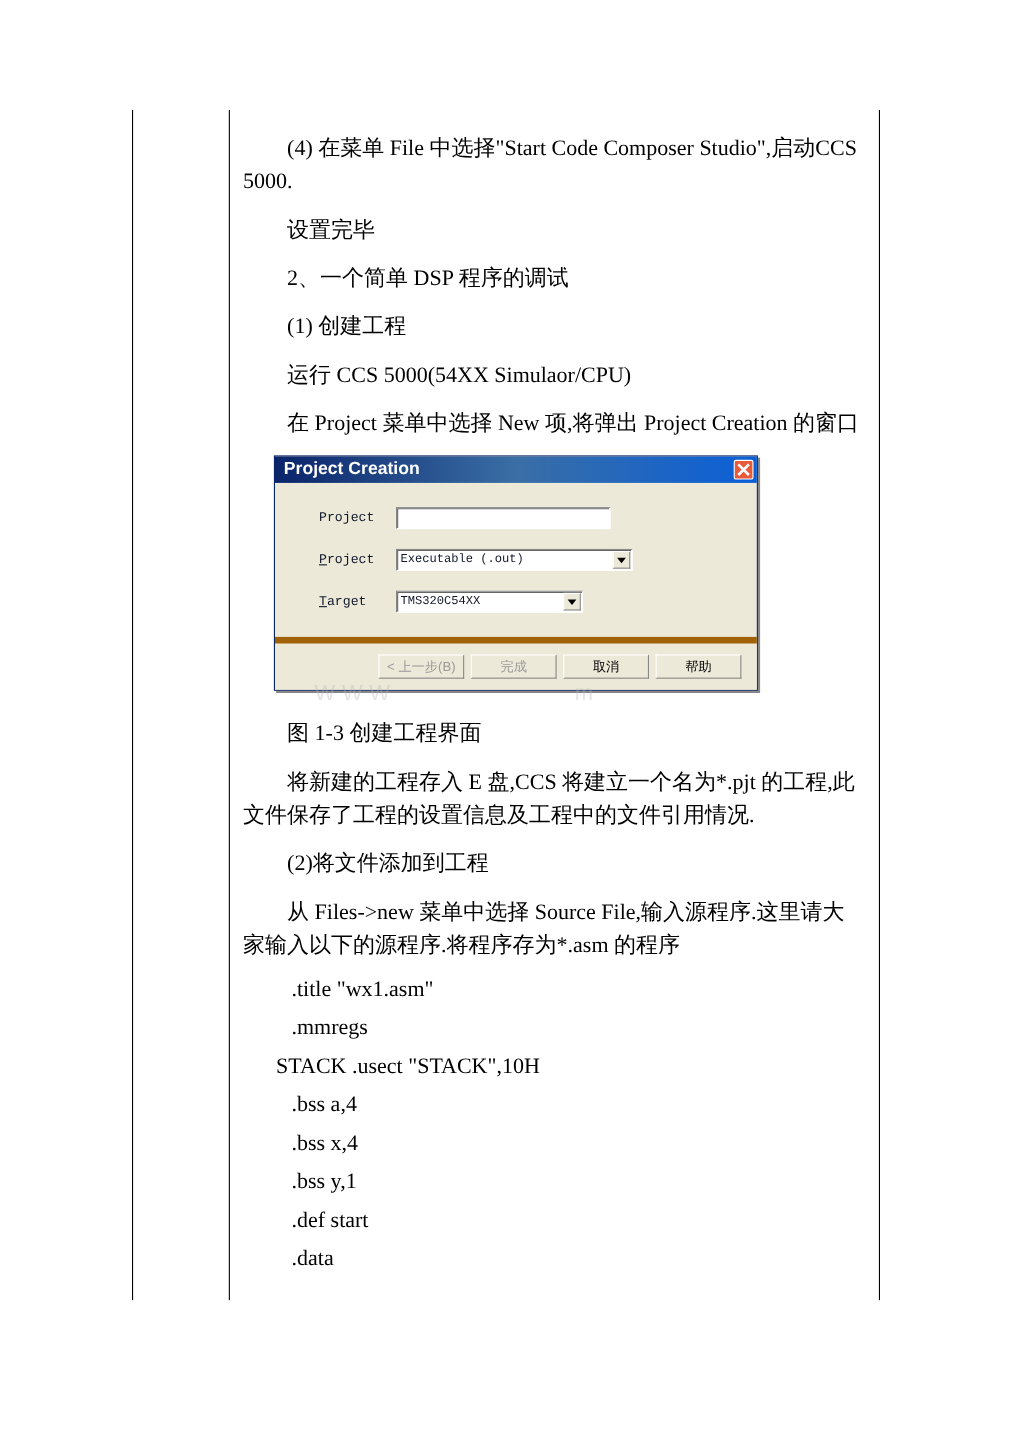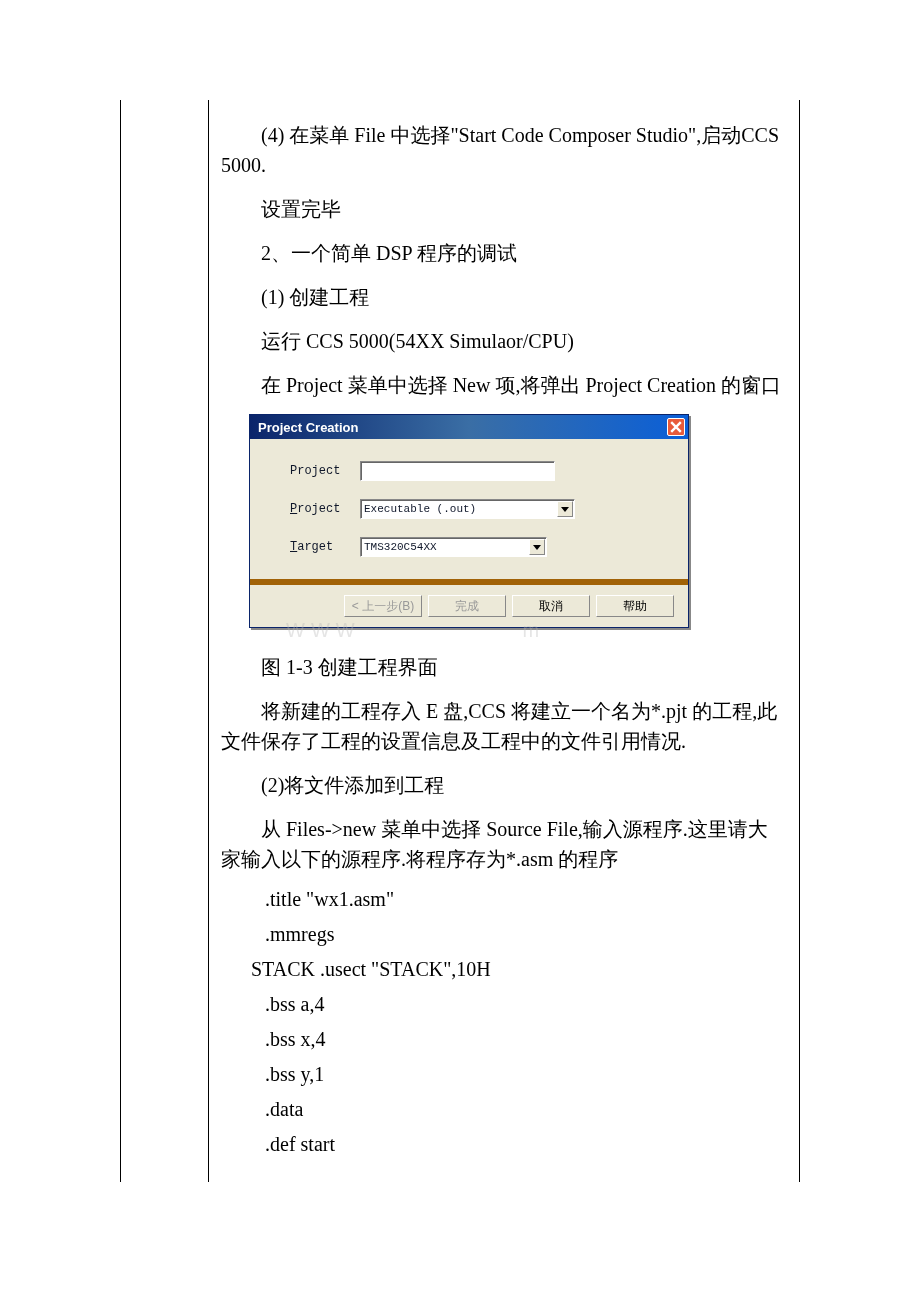--- a/index.html
+++ b/index.html
@@ -53,21 +53,21 @@
       height: 24px;
       background: linear-gradient(to right, #0a246a 0%, #3a6ea5 50%, #0a5fd8 100%);
       display: flex;
       align-items: center;
       justify-content: space-between;
       padding: 0 3px 0 8px;
     }
     .titlebar-text {
       color: #fff;
       font-weight: bold;
-      font-size: 13px;
+      font-size: 16px;
       font-family: "Tahoma", sans-serif;
     }
     .close-btn {
       width: 18px;
       height: 18px;
       background: #e85b3a;
       border: 1px solid #fff;
       border-radius: 2px;
       display: flex;
       align-items: center;
@@ -223,21 +223,21 @@
         </div>
         <div class="form-row">
           <span class="form-label"><span class="ul">P</span>roject</span>
           <div class="form-select">
             <span>Executable (.out)</span>
             <div class="dd-arrow"></div>
           </div>
         </div>
         <div class="form-row" style="margin-bottom:12px">
           <span class="form-label"><span class="ul">T</span>arget</span>
-          <div class="form-select" style="width:187px">
+          <div class="form-select" style="width:170px">
             <span>TMS320C54XX</span>
             <div class="dd-arrow"></div>
           </div>
         </div>
       </div>
       <div class="dialog-buttons">
         <div class="dlg-btn disabled">&lt; 上一步(B)</div>
         <div class="dlg-btn disabled">完成</div>
         <div class="dlg-btn">取消</div>
         <div class="dlg-btn">帮助</div>
@@ -256,17 +256,17 @@
     <div class="para">
       <span style="margin-left:2em">从 Files-&gt;new 菜单中选择 Source File,输入源程序.这里请大家输入以下的源程序.将程序存为*.asm 的程序</span>
     </div>
 
     <div class="code-line">.title "wx1.asm"</div>
     <div class="code-line">.mmregs</div>
     <div class="code-line less">STACK .usect "STACK",10H</div>
     <div class="code-line">.bss a,4</div>
     <div class="code-line">.bss x,4</div>
     <div class="code-line">.bss y,1</div>
+    <div class="code-line">.def start</div>
     <div class="code-line">.data</div>
-    <div class="code-line">.def start</div>
 
   </div>
 </div>
 
 </body></html>

